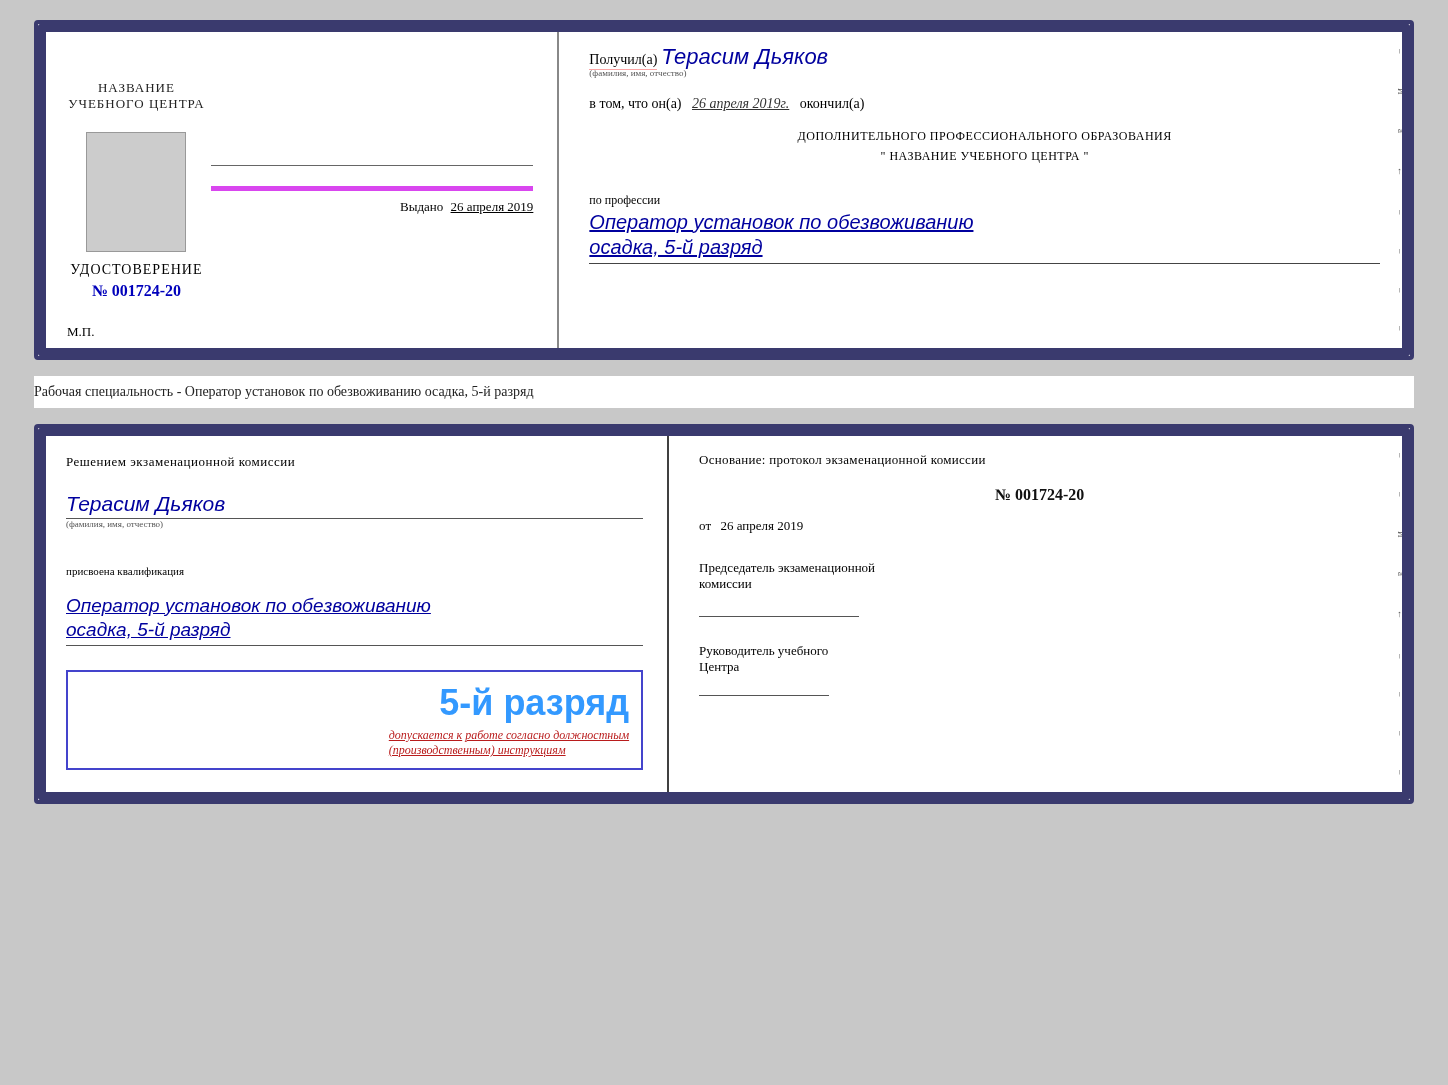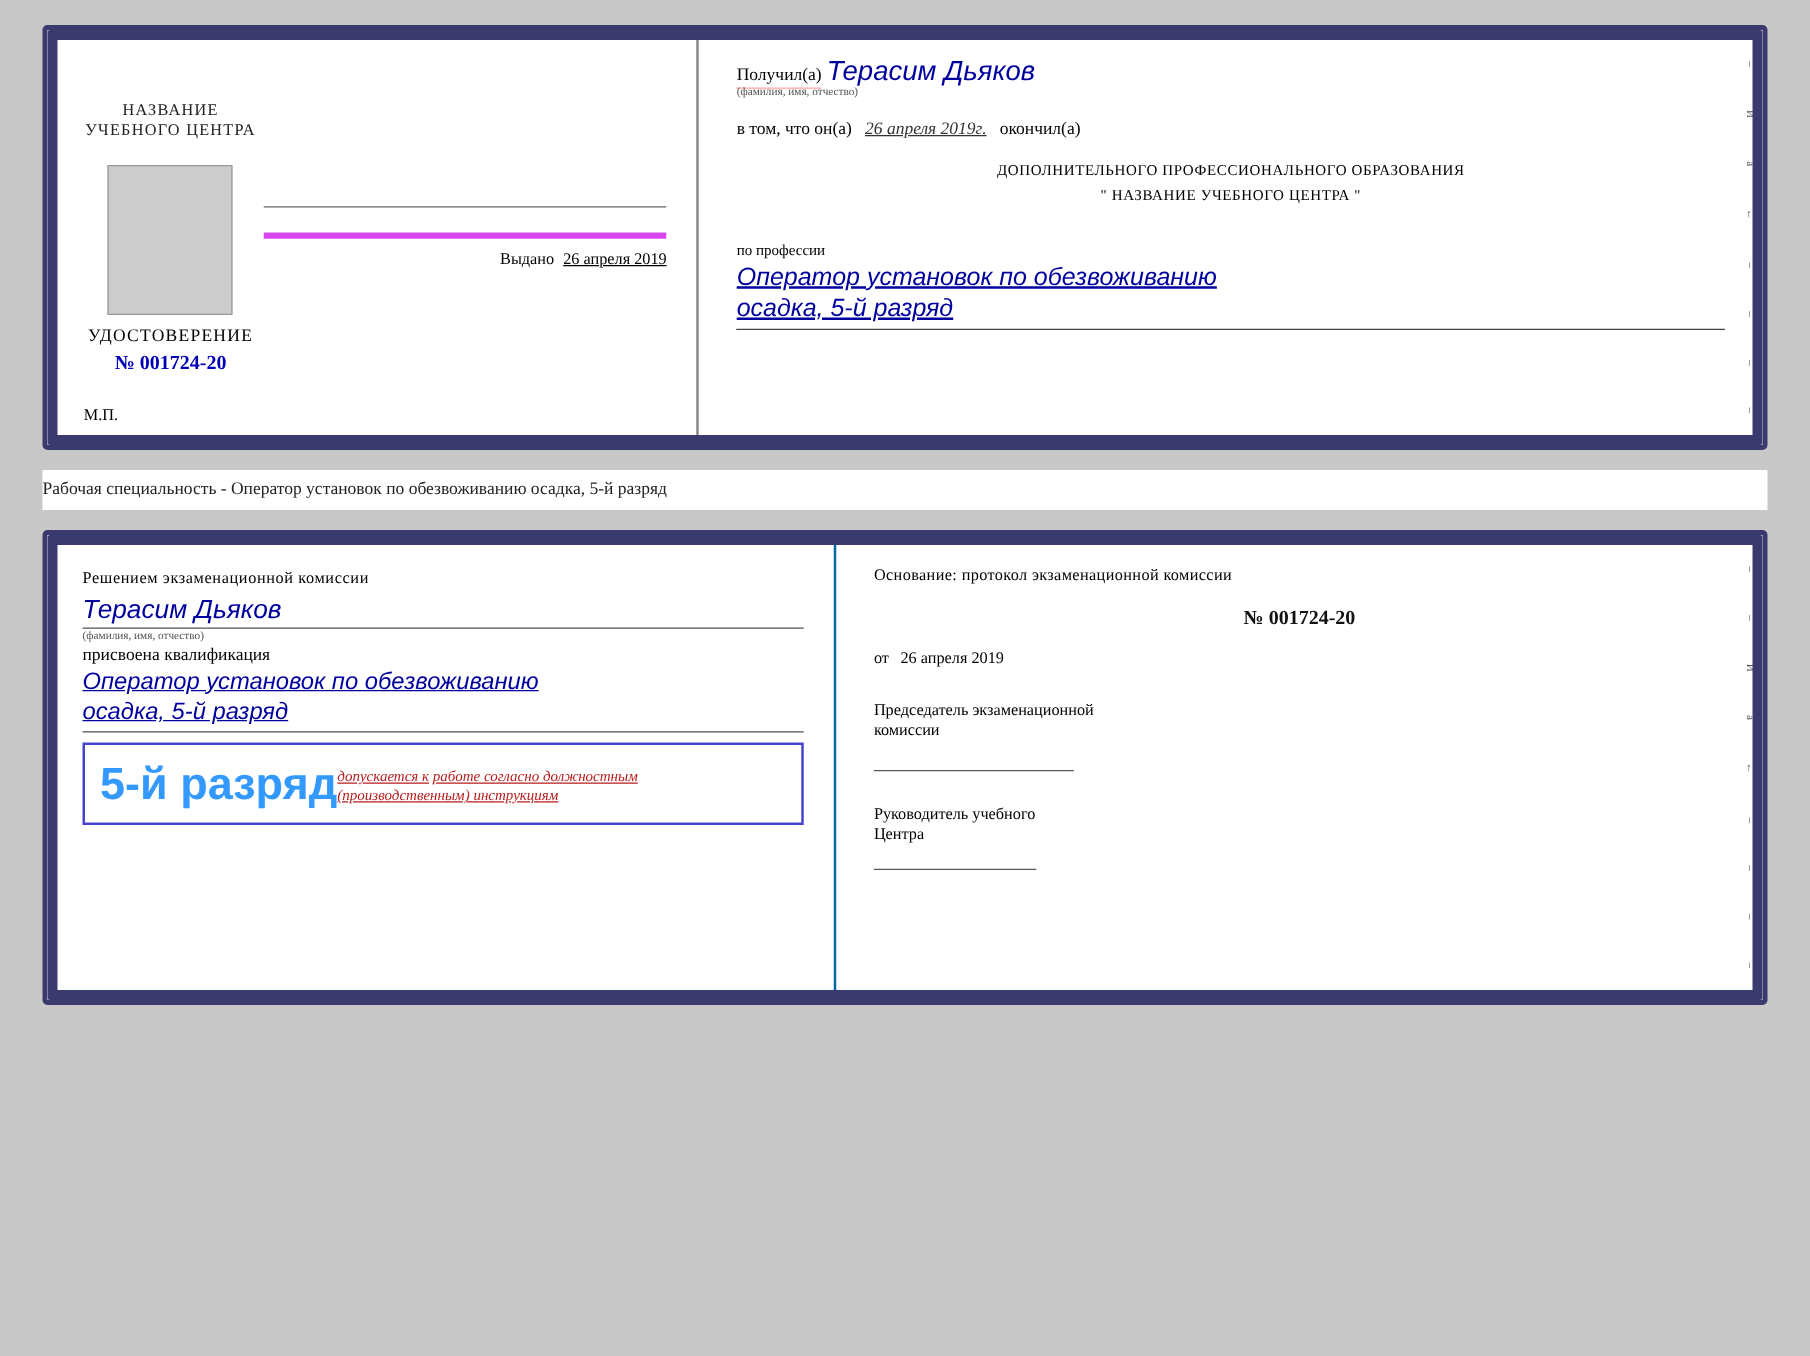--- a/index.html
+++ b/index.html
@@ -218,25 +218,25 @@
       position: absolute;
       top: 0; left: 0; right: 0; bottom: 0;
       border: 8px solid #3a3a6e;
       border-radius: 2px;
       pointer-events: none;
       z-index: 10;
     }
 
     .bottom-left {
       width: 46%;
-      border-right: 2px solid #0369a1;
+      border-right: 2px solid #404040;
       padding: 24px 24px 24px 28px;
       display: flex;
       flex-direction: column;
-      gap: 0;
+      gap: 16px;
     }
 
     .bottom-right {
       width: 54%;
       padding: 24px 30px 24px 30px;
       display: flex;
       flex-direction: column;
       gap: 10px;
       position: relative;
     }
@@ -256,22 +256,22 @@
       padding-bottom: 2px;
       margin-top: 4px;
     }
 
     .bottom-name-label {
       font-size: 9px;
       color: #555;
     }
 
     .bottom-assigned {
-      font-size: 14px;
-      margin-top: 4px;
+      font-size: 11px;
+      margin-top: 20px;
     }
 
     .bottom-qualification {
       font-family: 'Segoe UI', sans-serif;
       font-size: 19px;
       color: #00009e;
       font-style: italic;
       text-decoration: underline;
       line-height: 1.4;
     }
@@ -285,22 +285,22 @@
       border-bottom: 1px solid #555;
       padding-bottom: 4px;
     }
 
     
     .rank-badge {
       border: 2px solid #4444cc;
       padding: 10px 12px;
       margin-top: 8px;
       display: flex;
-      flex-direction: row;
-      align-items: center;
+      flex-direction: column;
+      align-items: flex-end;
     }
 
     .rank-badge-number {
       font-size: 36px;
       font-weight: bold;
       color: #3399ff;
       font-family: Arial, sans-serif;
     }
 
     .rank-badge-allowed {

